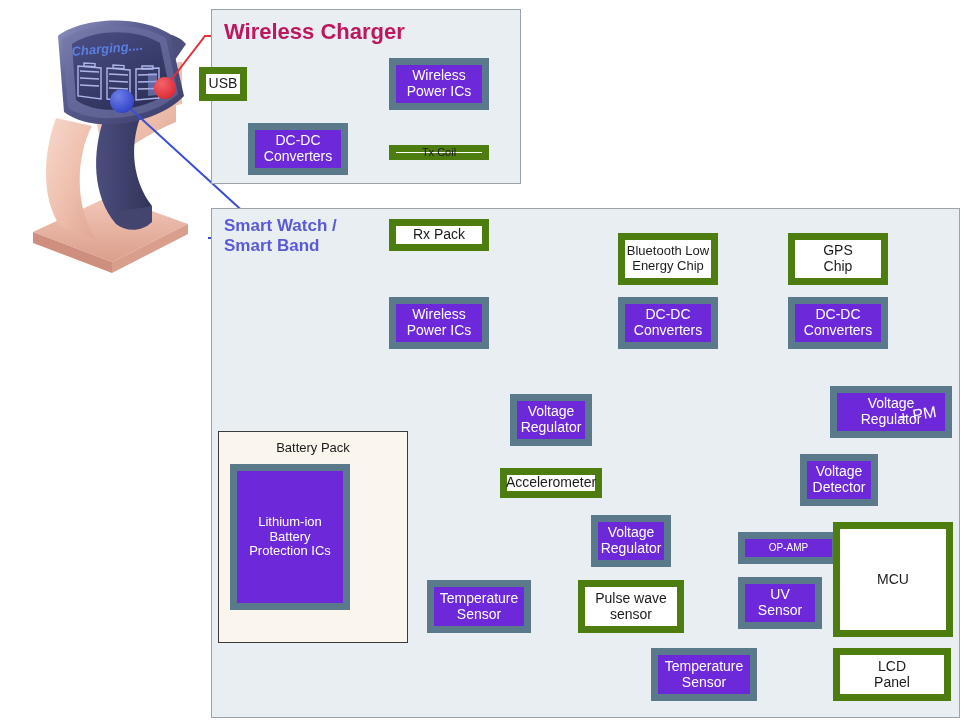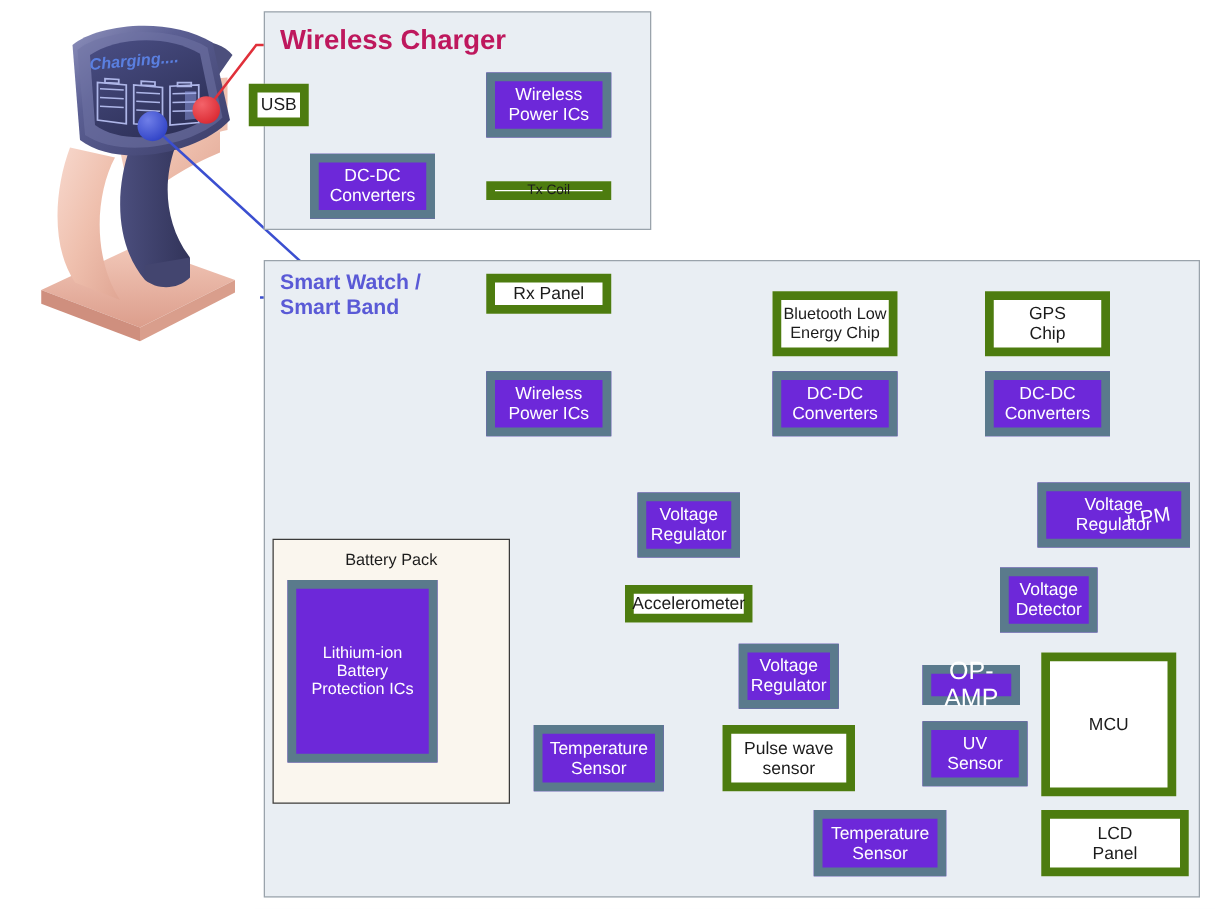--- a/index.html
+++ b/index.html
@@ -252,21 +252,21 @@
       </div>
       <div class="blk blue" style="left: 248px; top: 123px; width: 100px; height: 52px; font-size: 14px;">
         <span>DC-DC<br>Converters</span>
       </div>
       <div class="blk white" style="left: 389px; top: 145px; width: 100px; height: 15px; font-size: 11px;">
         <span>Tx Coil</span>
       </div>
     </div>
   <div id="watch-blocks">
       <div class="blk white" style="left: 389px; top: 219px; width: 100px; height: 32px; font-size: 14px;">
-        <span>Rx Panel</span>
+        <span>Rx Pack</span>
       </div>
       <div class="blk blue" style="left: 389px; top: 297px; width: 100px; height: 52px; font-size: 14px;">
         <span>Wireless<br>Power ICs</span>
       </div>
       <div class="blk white" style="left: 618px; top: 233px; width: 100px; height: 52px; font-size: 13px;">
         <span>Bluetooth Low<br>Energy Chip</span>
       </div>
       <div class="blk blue" style="left: 618px; top: 297px; width: 100px; height: 52px; font-size: 14px;">
         <span>DC-DC<br>Converters</span>
       </div>
@@ -291,27 +291,27 @@
       <div class="blk blue" style="left: 427px; top: 580px; width: 104px; height: 53px; font-size: 14px;">
         <span>Temperature<br>Sensor</span>
       </div>
       <div class="blk blue" style="left: 830px; top: 386px; width: 122px; height: 52px; font-size: 14px;">
         <span>Voltage<br>Regulator</span>
         <div class="pmlabel" style="left: 62px; top: 16px;">+ PM</div>
       </div>
       <div class="blk blue" style="left: 800px; top: 454px; width: 78px; height: 52px; font-size: 14px;">
         <span>Voltage<br>Detector</span>
       </div>
-      <div class="blk blue" style="left: 738px; top: 532px; width: 78px; height: 32px; font-size: 20px;">
+      <div class="blk blue" style="left: 738px; top: 532px; width: 101px; height: 32px; font-size: 10px;">
         <span>OP-AMP</span>
       </div>
       <div class="blk blue" style="left: 738px; top: 577px; width: 84px; height: 52px; font-size: 14px;">
         <span>UV<br>Sensor</span>
       </div>
-      <div class="blk white" style="left: 833px; top: 522px; width: 108px; height: 115px; font-size: 14px;">
+      <div class="blk white" style="left: 833px; top: 522px; width: 120px; height: 115px; font-size: 14px;">
         <span>MCU</span>
       </div>
       <div class="blk white" style="left: 833px; top: 648px; width: 118px; height: 53px; font-size: 14px;">
         <span>LCD<br>Panel</span>
       </div>
       <div class="blk blue" style="left: 651px; top: 648px; width: 106px; height: 53px; font-size: 14px;">
         <span>Temperature<br>Sensor</span>
       </div>
     </div>
 

